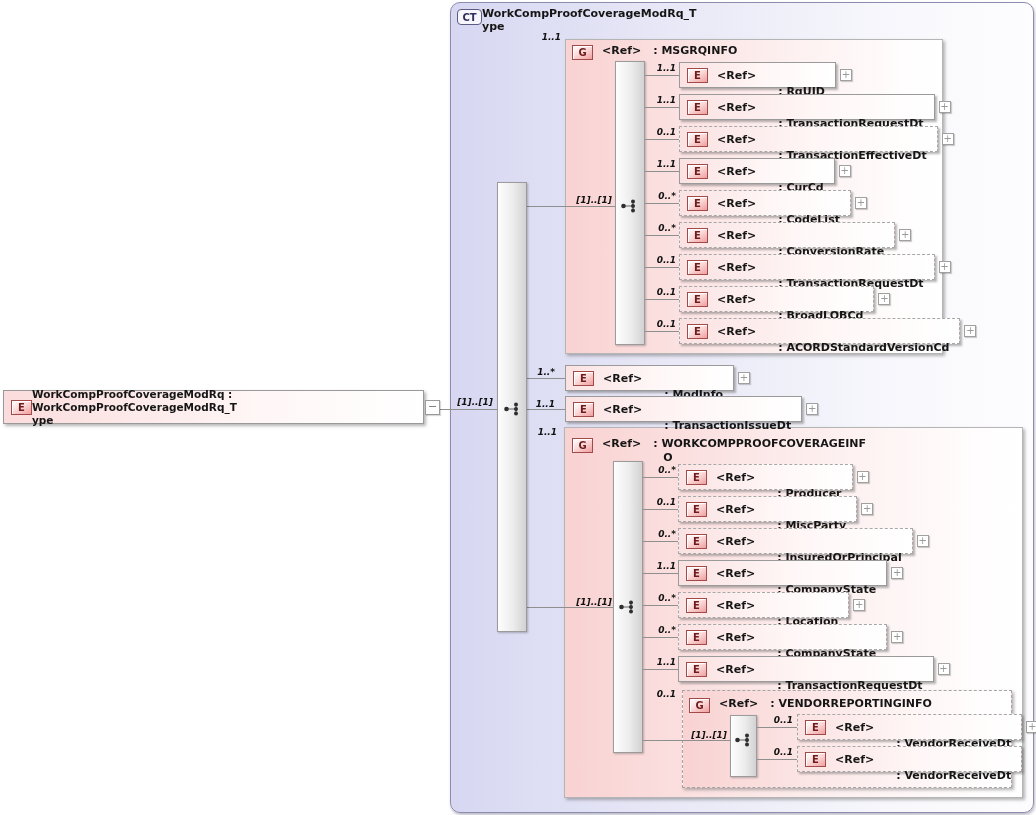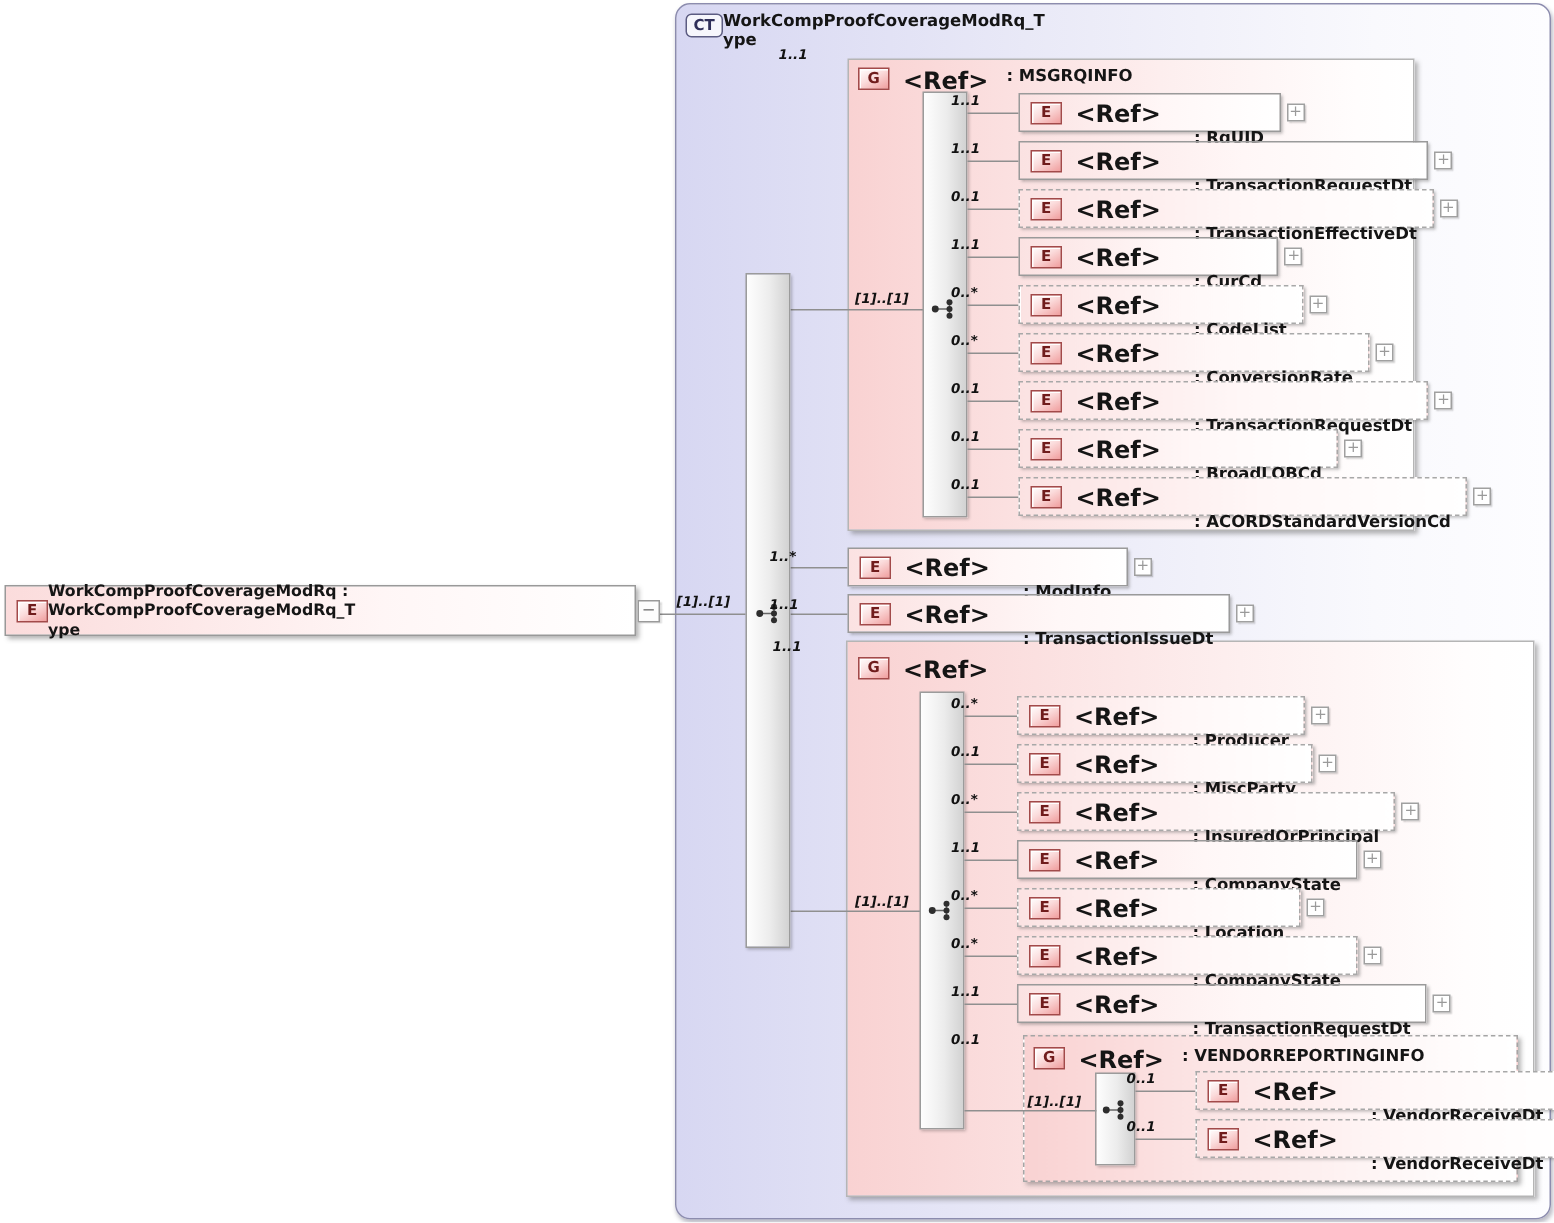--- a/index.html
+++ b/index.html
@@ -21,41 +21,41 @@
   .gpanel.dashed{border:1px dashed #a5a5a5;}
   .ghead{position:absolute;display:flex;align-items:flex-start;}
   .gname{font-size:11px;font-weight:bold;line-height:14px;white-space:pre-line;
       margin-left:12px;padding-left:10px;text-indent:-10px;}
   
   .badge{flex:0 0 auto;width:19px;height:13px;display:flex;align-items:center;justify-content:center;
       font-size:10px;font-weight:bold;color:#701c1c;border:1px solid #a24a4a;
       background:linear-gradient(150deg,#ffffff 0%,#fbdcdc 45%,#f09e9e 100%);
       box-shadow:inset 1px 1px 0 #ffffff;}
   .ghead .badge{margin-top:1px;}
-  .ref{font-size:16px;font-weight:bold;margin-left:9px;white-space:pre;}
+  .ref{font-size:11px;font-weight:bold;margin-left:9px;white-space:pre;}
   
   .row{position:absolute;display:flex;align-items:center;height:26px;z-index:3;}
   .ebox{display:flex;align-items:center;height:100%;box-sizing:border-box;
       padding:0 10px 0 7px;border:1px solid #9a9a9a;
       background:linear-gradient(to right,#fbe2e2 0%,#fff7f7 55%,#ffffff 100%);
       box-shadow:1.5px 1.5px 2px rgba(90,90,90,0.45);}
   .ebox.dashed{border:1px dashed #a8a8a8;}
   .ename{font-size:11px;font-weight:bold;margin-left:22px;white-space:pre;margin-top:32px;}
   .plus{flex:0 0 auto;width:10px;height:10px;margin-left:4px;border:1px solid #a0a0a0;background:#ffffff;
       color:#9a9a9a;font-size:10px;line-height:9px;text-align:center;
       box-shadow:1px 1px 1px rgba(0,0,0,0.18);}
   .minus{position:absolute;left:425px;top:400px;width:13px;height:13px;border:1px solid #9a9a9a;
       background:#fdfdfd;color:#777;font-size:11px;line-height:11px;text-align:center;z-index:3;
       box-shadow:1px 1px 1px rgba(0,0,0,0.15);}
   
   .bar{position:absolute;box-sizing:border-box;border:1px solid #9b9b9b;z-index:2;
       background:linear-gradient(to right,#fefefe 0%,#ececec 55%,#d2d2d2 100%);
       box-shadow:1px 1px 2px rgba(0,0,0,0.25);}
   .hline{position:absolute;height:1px;background:#8f8f8f;z-index:2;}
-  .card{position:absolute;width:42px;text-align:left;font-size:9px;font-style:italic;
+  .card{position:absolute;width:42px;text-align:right;font-size:9px;font-style:italic;
       font-weight:bold;color:#111;z-index:3;white-space:pre;}
   .seq{position:absolute;z-index:3;}
   
   .rootel{position:absolute;left:3px;top:390px;width:421px;height:34px;box-sizing:border-box;
       display:flex;align-items:center;border:1px solid #999;z-index:3;
       background:linear-gradient(to right,#fbdcdc 0%,#fff6f6 60%,#ffffff 100%);
       box-shadow:2px 2px 3px rgba(90,90,90,0.45);}
   .rootel .badge{margin-left:7px;}
   .rootlabel{flex:1;text-align:left;font-size:10.5px;font-weight:bold;line-height:13px;
       white-space:pre-line;}
@@ -231,20 +231,22 @@
         <span class="ename">: TransactionIssueDt</span>
       </div>
     <div class="plus">+</div>
   </div>
 
   <div class="card" style="left:515px;top:427px">1..1</div>
   <div class="gpanel" style="left:564px;top:427px;width:457px;height:369px">
     <div class="ghead" style="left:7px;top:9px">
       <span class="badge">G</span>
       <span class="ref">&lt;Ref&gt;</span>
+      <span class="gname">: WORKCOMPPROOFCOVERAGEINF
+O</span>
     </div>
   </div>
   <div class="bar" style="left:613px;top:461px;width:30px;height:292px"></div>
   <div class="card" style="left:570px;top:597px">[1]..[1]</div>
   <svg class="seq" style="left:617px;top:599px" width="22" height="16">
     <line x1="4" y1="8" x2="14" y2="8" stroke="#666" stroke-width="1"></line>
     <line x1="14" y1="3" x2="14" y2="13" stroke="#666" stroke-width="1"></line>
     <circle cx="4.5" cy="8" r="2.3" fill="#2e2e2e"></circle>
       <circle cx="14" cy="3.5" r="2" fill="#2e2e2e"></circle>
     <circle cx="14" cy="8" r="2" fill="#2e2e2e"></circle>

